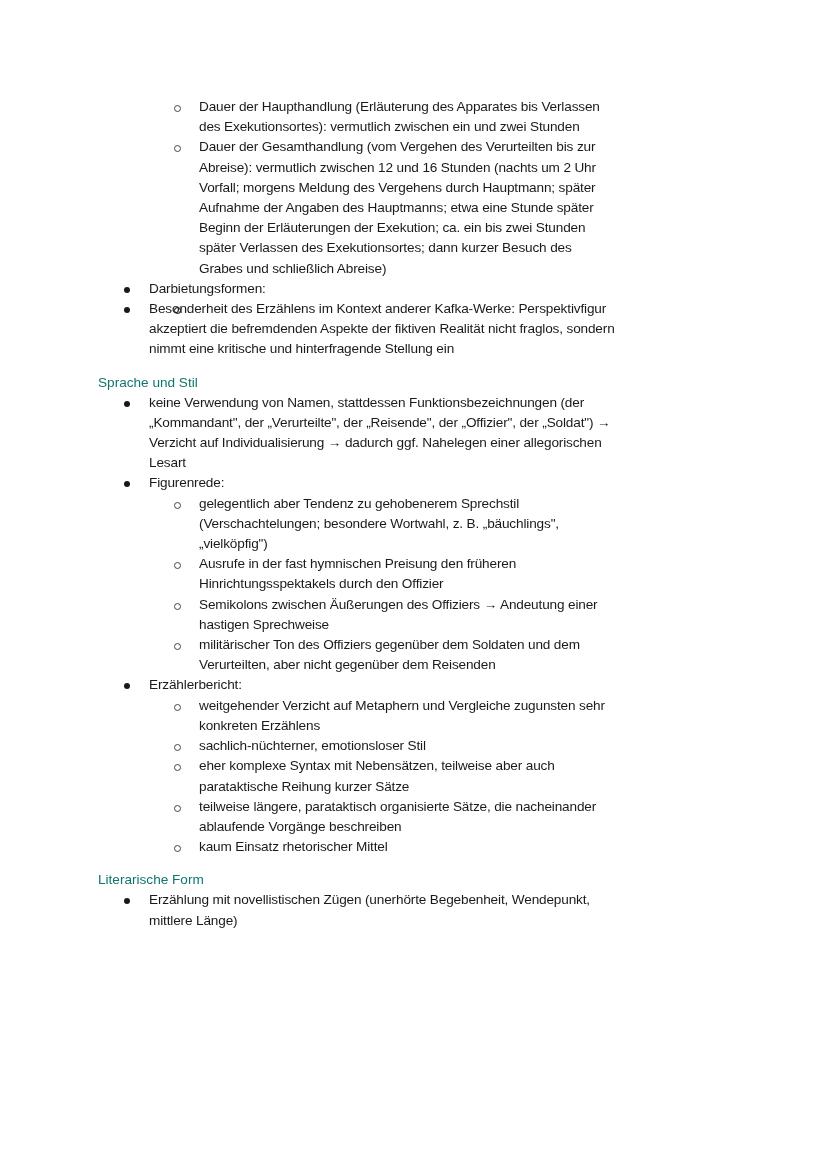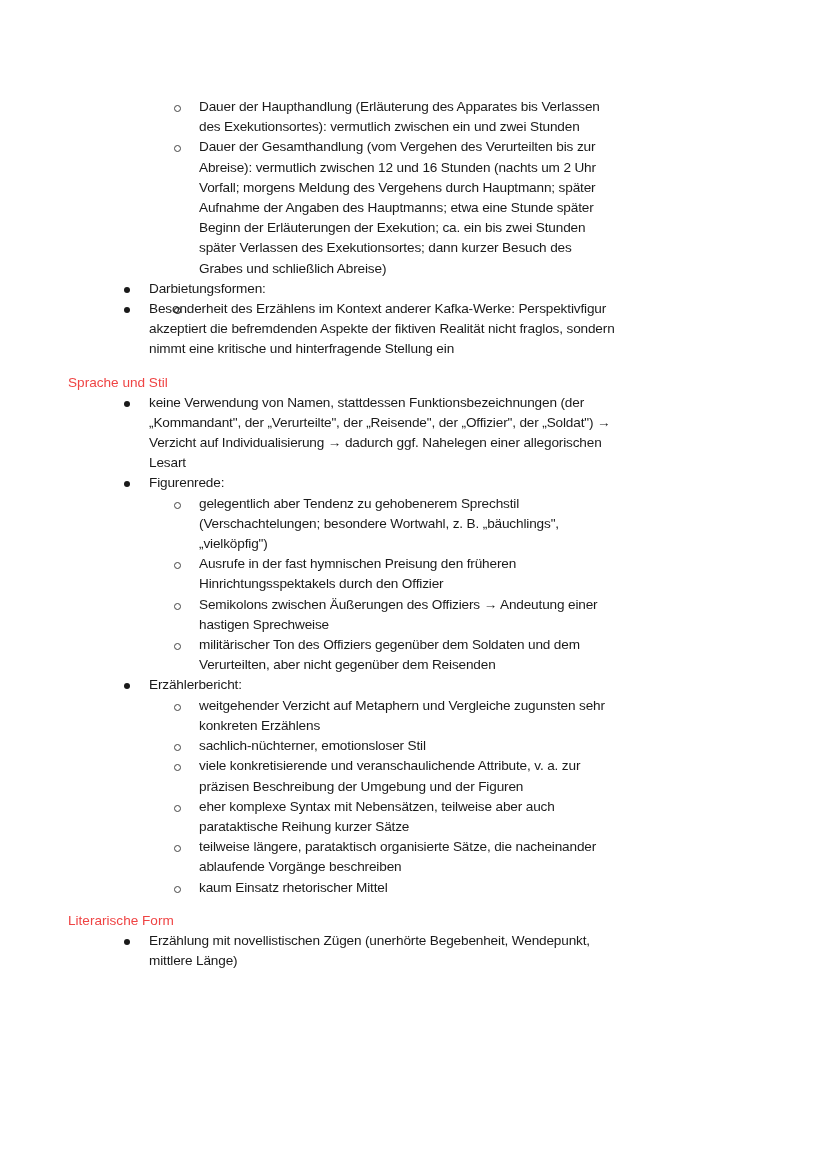--- a/index.html
+++ b/index.html
@@ -4,21 +4,21 @@
   <style>
     html, body { margin: 0; padding: 0; background: #ffffff; }
     body {
       width: 828px; height: 1171px; position: relative; overflow: hidden;
       font-family: "Liberation Sans", sans-serif;
       color: #1a1a1a;
     }
     .page { position: absolute; left: 0; top: 97px; width: 708px; }
     .block { font-size: 13.6px; line-height: 20.2px; letter-spacing: -0.15px; }
     .heading {
-      position: relative; margin-left: 68px; color: #ef4444;
+      position: relative; margin-left: 98px; color: #0f766e;
       font-size: 13.6px; line-height: 20px; margin-top: 13px;
     }
     .l1 { position: relative; padding-left: 149px; padding-right: 79px; }
     .l2 { position: relative; padding-left: 199px; padding-right: 100px; }
     .bullet-dot {
       position: absolute; left: 124px; top: 8px; width: 6px; height: 6px;
       border-radius: 50%; background: #1a1a1a;
     }
     .bullet-circle {
       position: absolute; left: 174px; top: 8px; width: 5px; height: 5px;
@@ -43,21 +43,20 @@
   <div class="block">
     <div class="l1"><span class="bullet-dot"></span><span>keine Verwendung von Namen, stattdessen Funktionsbezeichnungen (der „Kommandant", der „Verurteilte", der „Reisende", der „Offizier", der „Soldat") → Verzicht auf Individualisierung → dadurch ggf. Nahelegen einer allegorischen Lesart</span></div>
     <div class="l1"><span class="bullet-dot"></span><span>Figurenrede:</span></div>
     <div class="l2"><span class="bullet-circle"></span><span>gelegentlich aber Tendenz zu gehobenerem Sprechstil (Verschachtelungen; besondere Wortwahl, z. B. „bäuchlings", „vielköpfig")</span></div>
     <div class="l2"><span class="bullet-circle"></span><span>Ausrufe in der fast hymnischen Preisung den früheren Hinrichtungsspektakels durch den Offizier</span></div>
     <div class="l2"><span class="bullet-circle"></span><span>Semikolons zwischen Äußerungen des Offiziers → Andeutung einer hastigen Sprechweise</span></div>
     <div class="l2"><span class="bullet-circle"></span><span>militärischer Ton des Offiziers gegenüber dem Soldaten und dem Verurteilten, aber nicht gegenüber dem Reisenden</span></div>
     <div class="l1"><span class="bullet-dot"></span><span>Erzählerbericht:</span></div>
     <div class="l2"><span class="bullet-circle"></span><span>weitgehender Verzicht auf Metaphern und Vergleiche zugunsten sehr konkreten Erzählens</span></div>
     <div class="l2"><span class="bullet-circle"></span><span>sachlich-nüchterner, emotionsloser Stil</span></div>
-    <div class="l2"><span class="bullet-circle"></span><span>viele konkretisierende und veranschaulichende Attribute, v. a. zur präzisen Beschreibung der Umgebung und der Figuren</span></div>
     <div class="l2"><span class="bullet-circle"></span><span>eher komplexe Syntax mit Nebensätzen, teilweise aber auch parataktische Reihung kurzer Sätze</span></div>
     <div class="l2"><span class="bullet-circle"></span><span>teilweise längere, parataktisch organisierte Sätze, die nacheinander ablaufende Vorgänge beschreiben</span></div>
     <div class="l2"><span class="bullet-circle"></span><span>kaum Einsatz rhetorischer Mittel</span></div>
   </div>
 
   <div class="heading">Literarische Form</div>
   <div class="block">
     <div class="l1"><span class="bullet-dot"></span><span>Erzählung mit novellistischen Zügen (unerhörte Begebenheit, Wendepunkt, mittlere Länge)</span></div>
   </div>
 </div>

